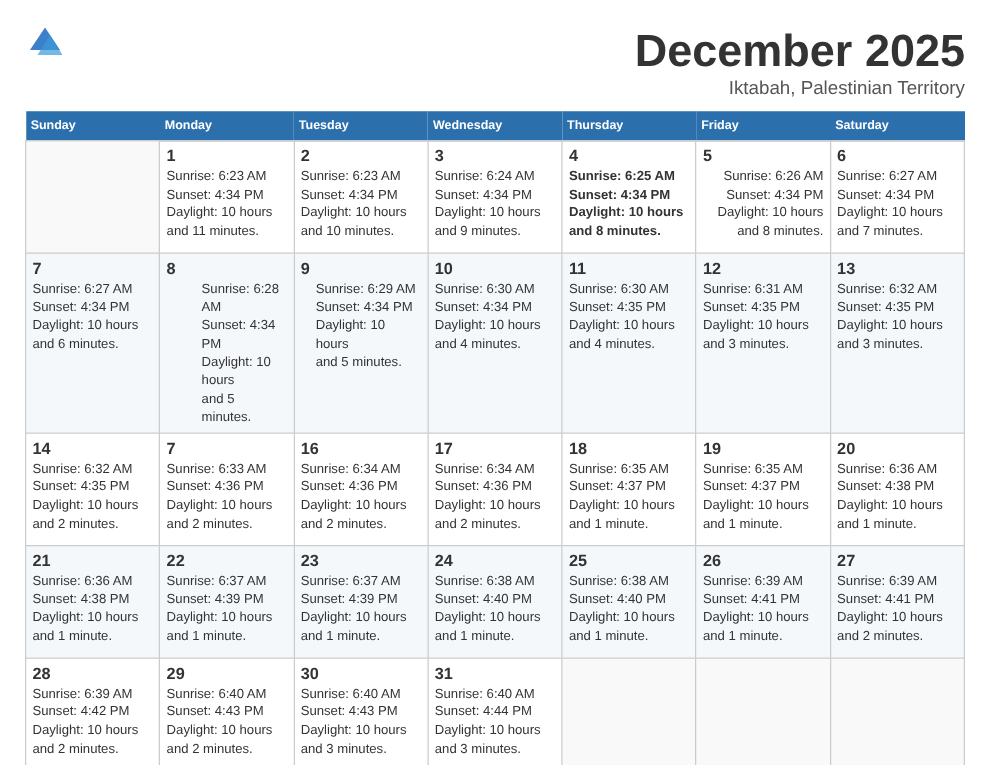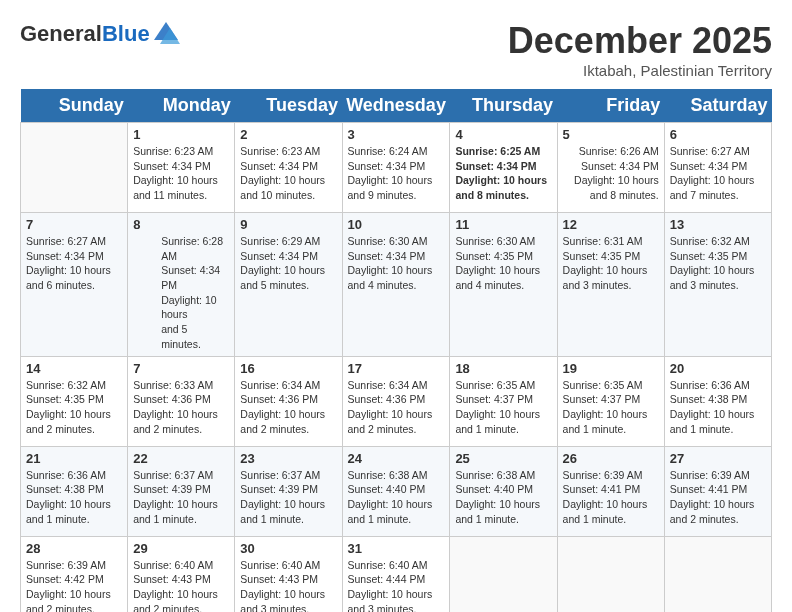--- a/index.html
+++ b/index.html
@@ -46,22 +46,22 @@
     }
     table {
       width: 100%;
       border-collapse: collapse;
       font-size: 11px;
     }
     thead tr th {
       background-color: #2c6fad;
       color: #fff;
       padding: 6px 4px;
-      text-align: right;
-      font-size: 18px;
+      text-align: left;
+      font-size: 10px;
       font-weight: bold;
     }
     tbody tr td {
       border: 1px solid #ccc;
       vertical-align: top;
       padding: 4px 5px;
       height: 90px;
       width: 107px;
       color: #333;
     }
@@ -85,23 +85,20 @@
       background-color: #f0f0f0;
     }
   </style>
 </head>
 <body>
 
 <div class="header">
   <div class="logo">
     <div>
       <div style="display:flex;align-items:center;">
-        <span class="logo-text">
-          <span class="logo-general">General</span><span class="logo-blue">Blue</span>
-        </span>
         <svg class="logo-icon" viewBox="0 0 28 28" xmlns="http://www.w3.org/2000/svg">
           <polygon points="14,2 26,20 2,20" fill="#1a6abf" opacity="0.85"></polygon>
           <polygon points="18,8 28,24 8,24" fill="#3a9ad9" opacity="0.7"></polygon>
         </svg>
       </div>
     </div>
   </div>
   <div class="title-block">
     <div class="month-title">December 2025</div>
     <div class="location">Iktabah, Palestinian Territory</div>
@@ -176,21 +173,21 @@
         </td>
         <td>
           <div class="day-number">8</div>
           <div class="day-info" style="white-space: pre-line; margin-left: 28px;">Sunrise: 6:28 AM
 Sunset: 4:34 PM
 Daylight: 10 hours
 and 5 minutes.</div>
         </td>
         <td>
           <div class="day-number">9</div>
-          <div class="day-info" style="white-space: pre-line;">Sunrise: 6:29 AM
+          <div class="day-info" style="white-space: pre-line; margin-left: 12px;">Sunrise: 6:29 AM
 Sunset: 4:34 PM
 Daylight: 10 hours
 and 5 minutes.</div>
         </td>
         <td>
           <div class="day-number">10</div>
           <div class="day-info" style="white-space: pre-line;">Sunrise: 6:30 AM
 Sunset: 4:34 PM
 Daylight: 10 hours
 and 4 minutes.</div>

